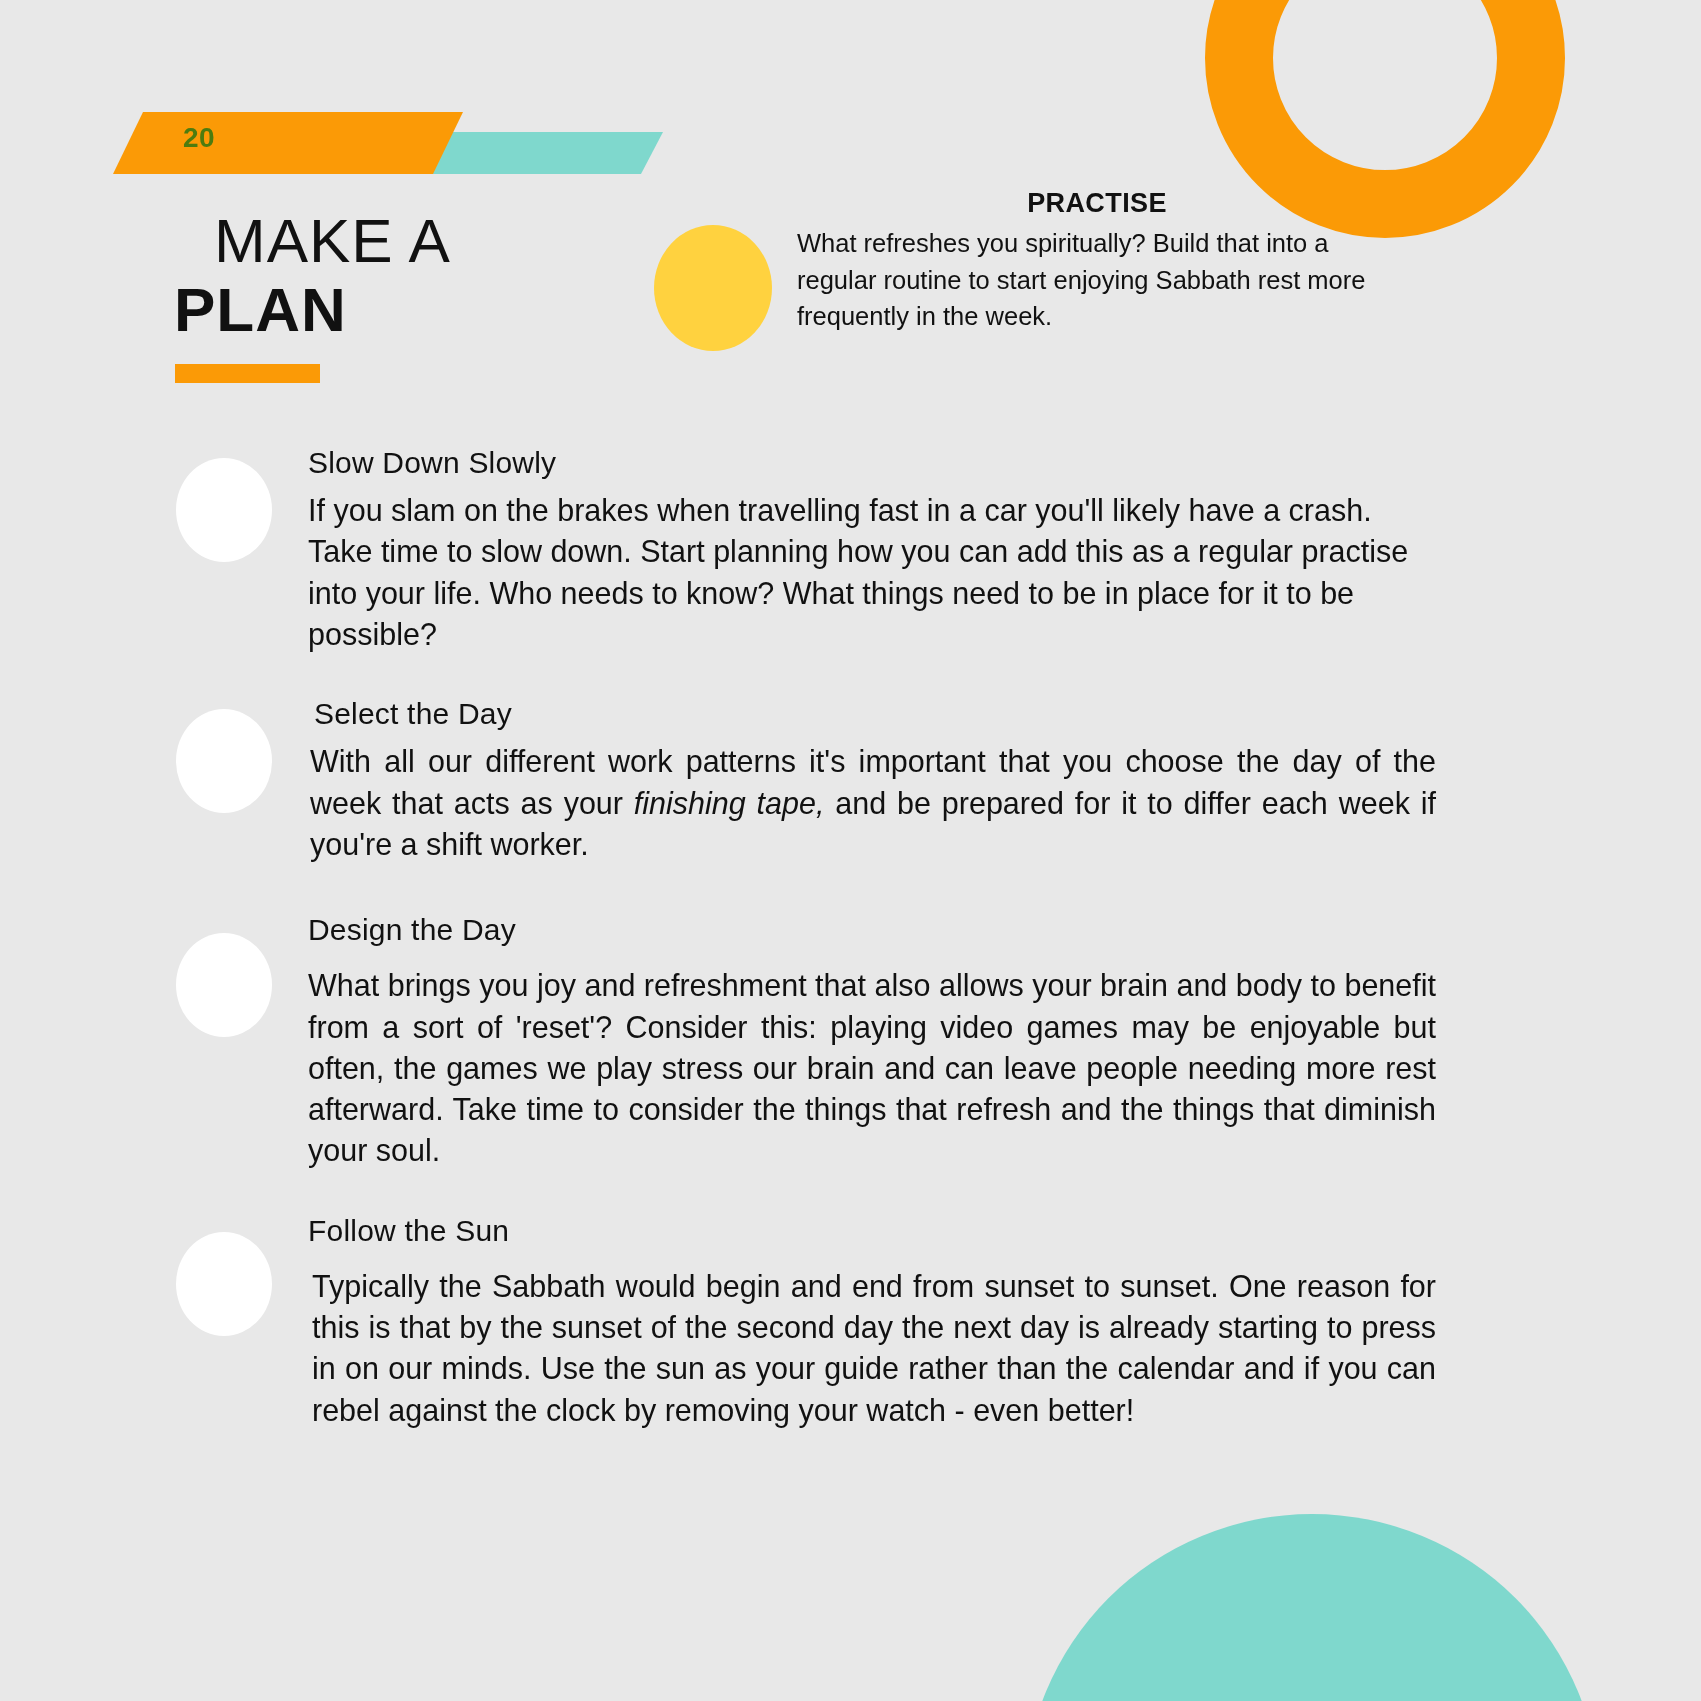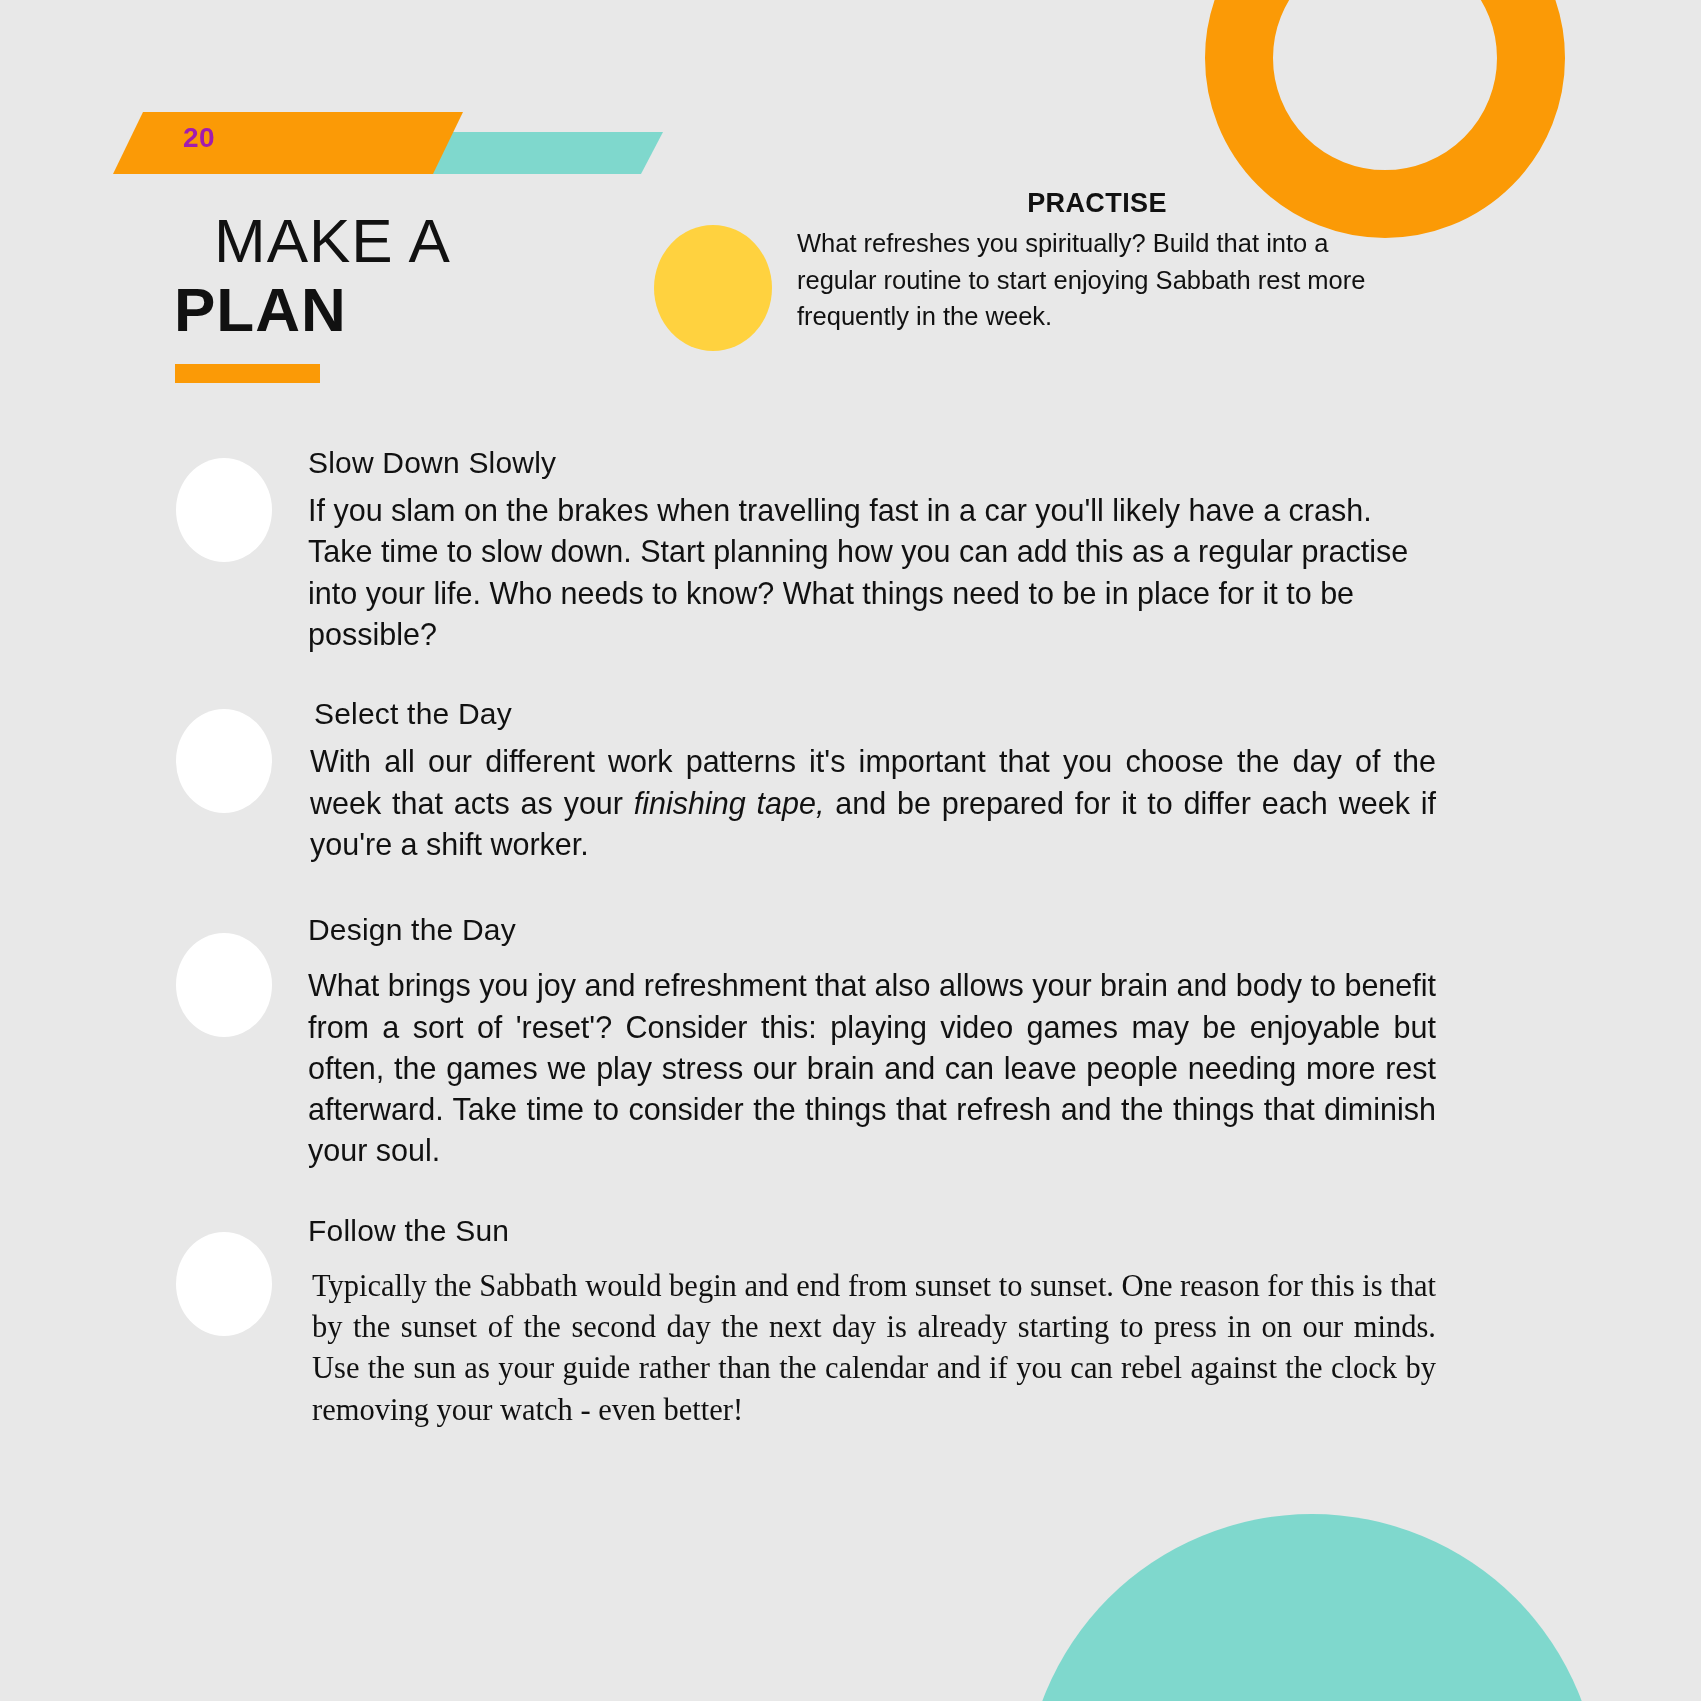--- a/index.html
+++ b/index.html
@@ -24,21 +24,21 @@
     z-index:2;
   }
   .tag-teal{
     position:absolute; left:300px; top:20px; width:250px; height:42px;
     background:#7FD8CD;
     clip-path:polygon(22px 0, 250px 0, 228px 100%, 0 100%);
     z-index:1;
   }
   .tag-num{
     position:absolute; left:183px; top:122px; z-index:3;
-    font-size:28px; font-weight:700; color:#a21caf; letter-spacing:0.5px;
+    font-size:28px; font-weight:700; color:#4d7c0f; letter-spacing:0.5px;
   }
 
   
   .headline { position:absolute; left:174px; top:212px; line-height:0.95; }
   .headline .l1 { font-size:62px; font-weight:300; letter-spacing:1px; display:block;margin-left:40px; }
   .headline .l2 { font-size:62px; font-weight:800; letter-spacing:1px; display:block; margin-top:10px;}
   .underbar { position:absolute; left:175px; top:364px; width:145px; height:19px; background:#FB9A06; }
 
   
   .practise { position:absolute; left:797px; top:188px; width:600px; }
@@ -67,21 +67,21 @@
   .sec-2 .bullet { top:12px; }
   .sec-2 h3 { margin-left:6px; }
   .sec-2 p  { text-align:justify; margin-left:2px; }
 
   .sec-3 { margin-top:48px; }
   .sec-3 .bullet { top:20px; }
   .sec-3 p  { text-align:justify; margin-top:18px; }
 
   .sec-4 { margin-top:42px; }
   .sec-4 .bullet { top:18px; }
-  .sec-4 p  { text-align:justify; margin-top:18px; margin-left:4px;font-family:Liberation Serif, serif; }
+  .sec-4 p  { text-align:justify; margin-top:18px; margin-left:4px; }
 </style>
 </head>
 <body>
 
 <svg id="deco" viewBox="0 0 1701 1701">
 
   <circle cx="1385" cy="58" r="146" fill="none" stroke="#FB9A06" stroke-width="68"></circle>
 
   <circle cx="1312" cy="1802" r="288" fill="#7FD8CD"></circle>
 </svg>

